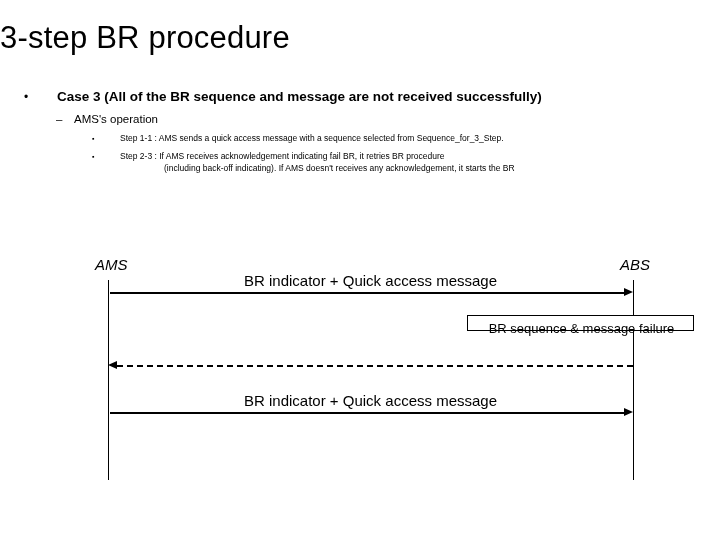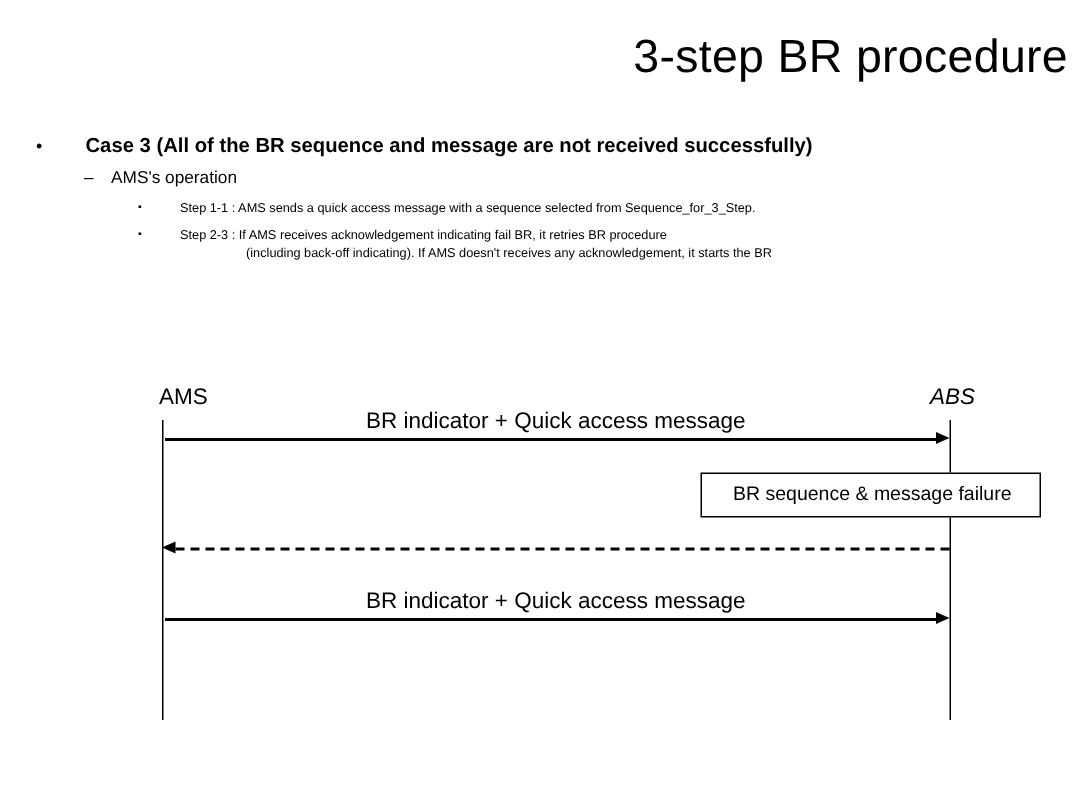--- a/index.html
+++ b/index.html
@@ -20,21 +20,21 @@
     background: #ffffff;
     overflow: hidden;
   }
 
   
   #slide-title {
     position: absolute;
     left: 0;
     top: 20px;
     width: 712px;
-    text-align: right;
+    text-align: left;
     font-size: 31px;
     line-height: 36px;
     font-weight: normal;
     letter-spacing: 0.2px;
     color: #000000;
   }
 
   
   .bullet-l1 {
     position: absolute;
@@ -105,21 +105,21 @@
     width: 720px;
     height: 300px;
   }
 
   .actor-label {
     position: absolute;
     font-size: 15px;
     line-height: 18px;
     white-space: nowrap;
   }
-  #actor-ams { left: 106px; top: 16px; }
+  #actor-ams { left: 95px; top: 16px; font-style: italic; }
   #actor-abs { left: 620px; top: 16px; font-style: italic; }
 
   .lifeline {
     position: absolute;
     top: 40px;
     width: 0;
     height: 200px;
     border-left: 1.4px solid #000000;
   }
   #lifeline-ams { left: 108px; }
@@ -162,21 +162,21 @@
   #msg1-label { left: 108px; width: 525px; top: 33px; }
   #msg1-line  { left: 110px; width: 516px; top: 52px; }
   #msg1-head  { left: 624px; top: 48px; }
 
   
   #failure-box {
     position: absolute;
     left: 467px;
     top: 75px;
     width: 227px;
-    height: 30px;
+    height: 16px;
     border: 1.3px solid #000000;
     background: #ffffff;
     box-sizing: border-box;
   }
   #failure-box-text {
     position: absolute;
     left: 0;
     top: 0;
     width: 227px;
     height: 26px;

